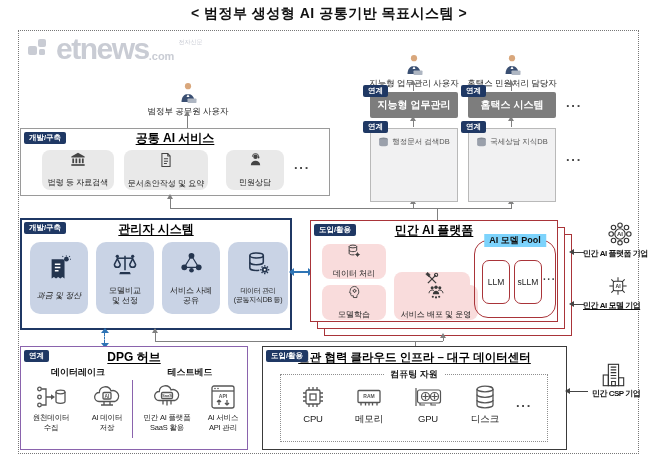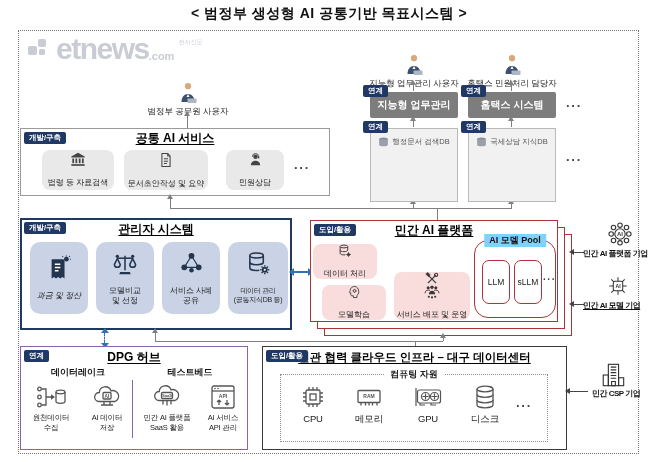--- a/index.html
+++ b/index.html
@@ -226,21 +226,21 @@
 </div>
 
 <div class="abs blue-h" style="left:294px;top:271px;width:14px;"></div>
 <div class="abs blue-v" style="left:104px;top:333px;height:10px;"></div>
 
 <div class="abs frame red-frame" style="left:324px;top:234px;width:248px;height:102px;"></div>
 <div class="abs frame red-frame" style="left:317px;top:227px;width:248px;height:102px;"></div>
 <div class="abs frame red-frame" style="left:310px;top:220px;width:248px;height:102px;z-index:2;"></div>
 <div class="abs tag" style="left:314px;top:224px;">도입/활용</div>
 <div class="abs box-title" style="left:310px;top:222px;width:248px;font-size:12px;">민간 AI 플랫폼</div>
-<div class="abs card card-pink" style="left:313px;top:244px;width:64px;height:35px;">
+<div class="abs card card-pink" style="left:322px;top:244px;width:64px;height:35px;">
   <svg width="16" height="16" viewBox="0 0 26 26" fill="none" stroke="#3a3a3a" stroke-width="1.8">
     <ellipse cx="11" cy="4.6" rx="7" ry="2.6"></ellipse>
     <path d="M4 4.6v7c0 1.4 3.1 2.6 7 2.6s7-1.2 7-2.6v-7"></path>
     <path d="M4 11.6v6c0 1.4 3.1 2.6 7 2.6 1 0 1.9-.1 2.8-.2"></path>
     <circle cx="19.5" cy="19.5" r="3" fill="#3a3a3a" stroke="none"></circle>
     <path d="M19.5 14.8v1.4M19.5 22.8v1.4M14.8 19.5h1.4M22.8 19.5h1.4" stroke-width="1.6"></path>
   </svg>
   <div class="card-label">데이터 처리</div>
 </div>
 <div class="abs card card-pink" style="left:394px;top:244px;width:76px;height:35px;margin-top:28px;">
@@ -253,21 +253,21 @@
   <div class="card-label">서비스 개발 도구</div>
 </div>
 <div class="abs card card-pink" style="left:322px;top:285px;width:64px;height:35px;">
   <svg width="16" height="16" viewBox="0 0 24 24" fill="none" stroke="#3a3a3a" stroke-width="1.5">
     <path d="M13 2.5c-4.2 0-7.5 3-7.5 6.8 0 1-.5 1.9-1.2 2.9-.4.6 0 1.3.7 1.3H6.5v3.2c0 1 .8 1.8 1.8 1.8H11v3h6v-3.6c1.9-1.4 3.2-3.6 3.2-6.1 0-5.3-3.2-9.3-7.2-9.3z"></path>
     <circle cx="13" cy="10" r="2.2"></circle>
     <path d="M13 6.6v1.2M13 12.2v1.2M9.6 10h1.2M15.2 10h1.2"></path>
   </svg>
   <div class="card-label">모델학습</div>
 </div>
-<div class="abs card card-pink" style="left:394px;top:285px;width:76px;height:35px;">
+<div class="abs card card-pink" style="left:394px;top:285px;width:84px;height:35px;">
   <svg width="18" height="15" viewBox="0 0 26 22" fill="#3a3a3a">
     <circle cx="7" cy="4.5" r="2.4"></circle>
       <circle cx="13" cy="3.5" r="2.7"></circle>
       <circle cx="19" cy="4.5" r="2.4"></circle>
     <path d="M2 13c0-3 2.2-5 5-5 1.1 0 2.1.3 2.9.9M24 13c0-3-2.2-5-5-5-1.1 0-2.1.3-2.9.9" fill="none" stroke="#3a3a3a" stroke-width="1.4"></path>
     <path d="M8 14.5c0-3 2.2-5.4 5-5.4s5 2.4 5 5.4z"></path>
     <circle cx="8" cy="18.5" r="1.7"></circle>
       <circle cx="13" cy="19.5" r="1.7"></circle>
       <circle cx="18" cy="18.5" r="1.7"></circle>
   </svg>

